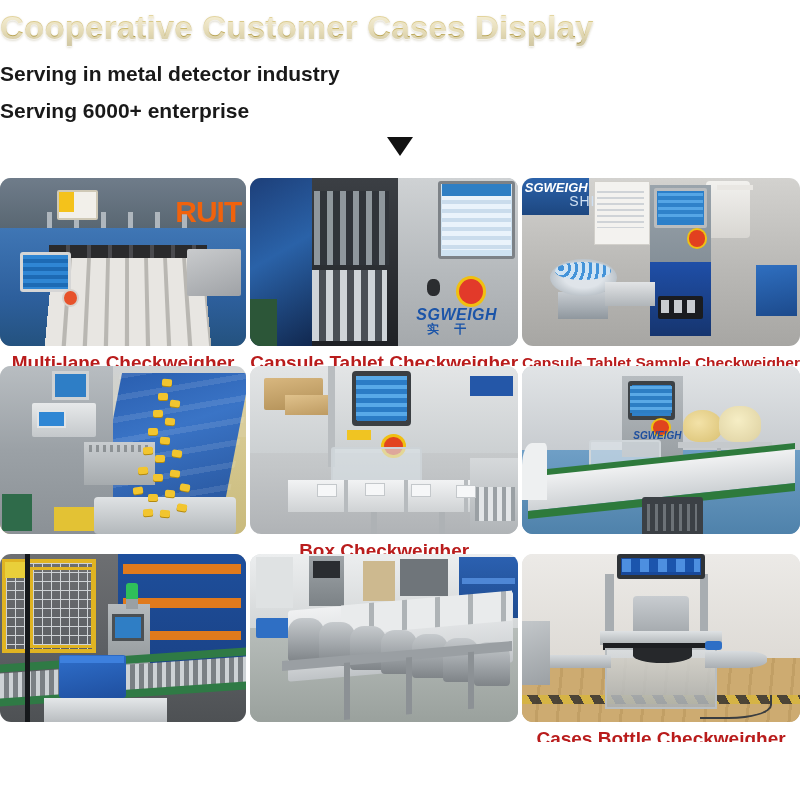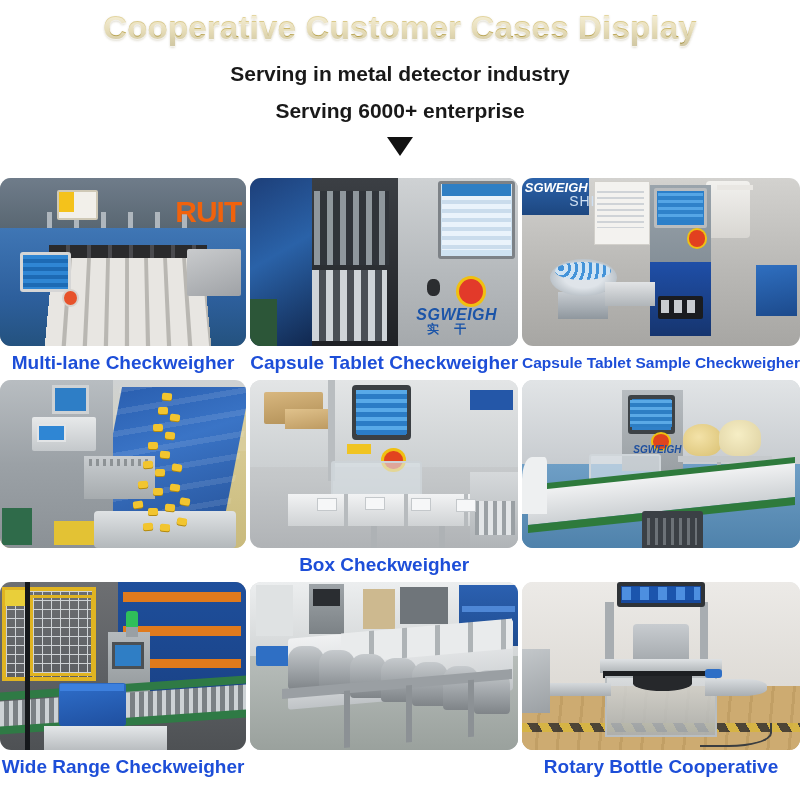--- a/index.html
+++ b/index.html
@@ -13,21 +13,21 @@
   }
 
   .page {
     width: 800px;
     height: 800px;
     position: relative;
     background: #ffffff;
   }
 
   
-  .header { width: 100%; padding-top: 6px; text-align: center; }
+  .header { width: 100%; padding-top: 6px; text-align: left; }
 
   .main-title {
     font-size: 33px;
     font-weight: bold;
     letter-spacing: 0.2px;
     line-height: 44px;
     background: linear-gradient(180deg, #efe7c8 0%, #e2d39a 26%, #c9b464 55%, #a89340 78%, #8d7a2c 100%);
     -webkit-background-clip: text;
     background-clip: text;
     color: transparent;
@@ -72,24 +72,24 @@
     width: 100%;
     height: 168px;
     border-radius: 11px;
     overflow: hidden;
     background: #c9cdd2;
   }
 
   .caption {
     text-align: center;
     font-weight: bold;
-    color: #1d4ed8;
+    color: #b91c1c;
     font-size: 19px;
     line-height: 34px;
-    height: 34px;
+    height: 20px;
     white-space: nowrap;
     overflow: hidden;
   }
   .caption.small { font-size: 15.5px; }
   .caption.medium { font-size: 16.5px; }
 
   
   .layer { position: absolute; }
 
   
@@ -441,21 +441,20 @@
         <div class="layer scr7"></div>
         <div class="layer tower"></div>
         <div class="layer greenrail"></div>
         <div class="layer roller"></div>
         <div class="layer greenrail2"></div>
         <div class="layer bluebox"></div>
         <div class="layer bluebox-r"></div>
         <div class="layer plate7"></div>
         <div class="layer post7"></div>
       </div>
-      <div class="caption">Wide Range Checkweigher</div>
     </div>
 
     <div class="cell">
       <div class="photo t8">
         <div class="layer wall8"></div>
         <div class="layer floor8"></div>
         <div class="layer eq1"></div>
         <div class="layer eq2"></div>
         <div class="layer eq2s"></div>
         <div class="layer eq3"></div>
@@ -492,17 +491,17 @@
         <div class="layer hood"></div>
         <div class="layer deck"></div>
         <div class="layer darkslot"></div>
         <div class="layer body9"></div>
         <div class="layer star"></div>
         <div class="layer convl"></div>
         <div class="layer convr"></div>
         <div class="layer bluehose"></div>
         <div class="layer cable"></div>
       </div>
-      <div class="caption">Rotary Bottle Cooperative</div>
+      <div class="caption">Cases Bottle Checkweigher</div>
     </div>
 
   </div>
 </div>
 
 </body></html>

